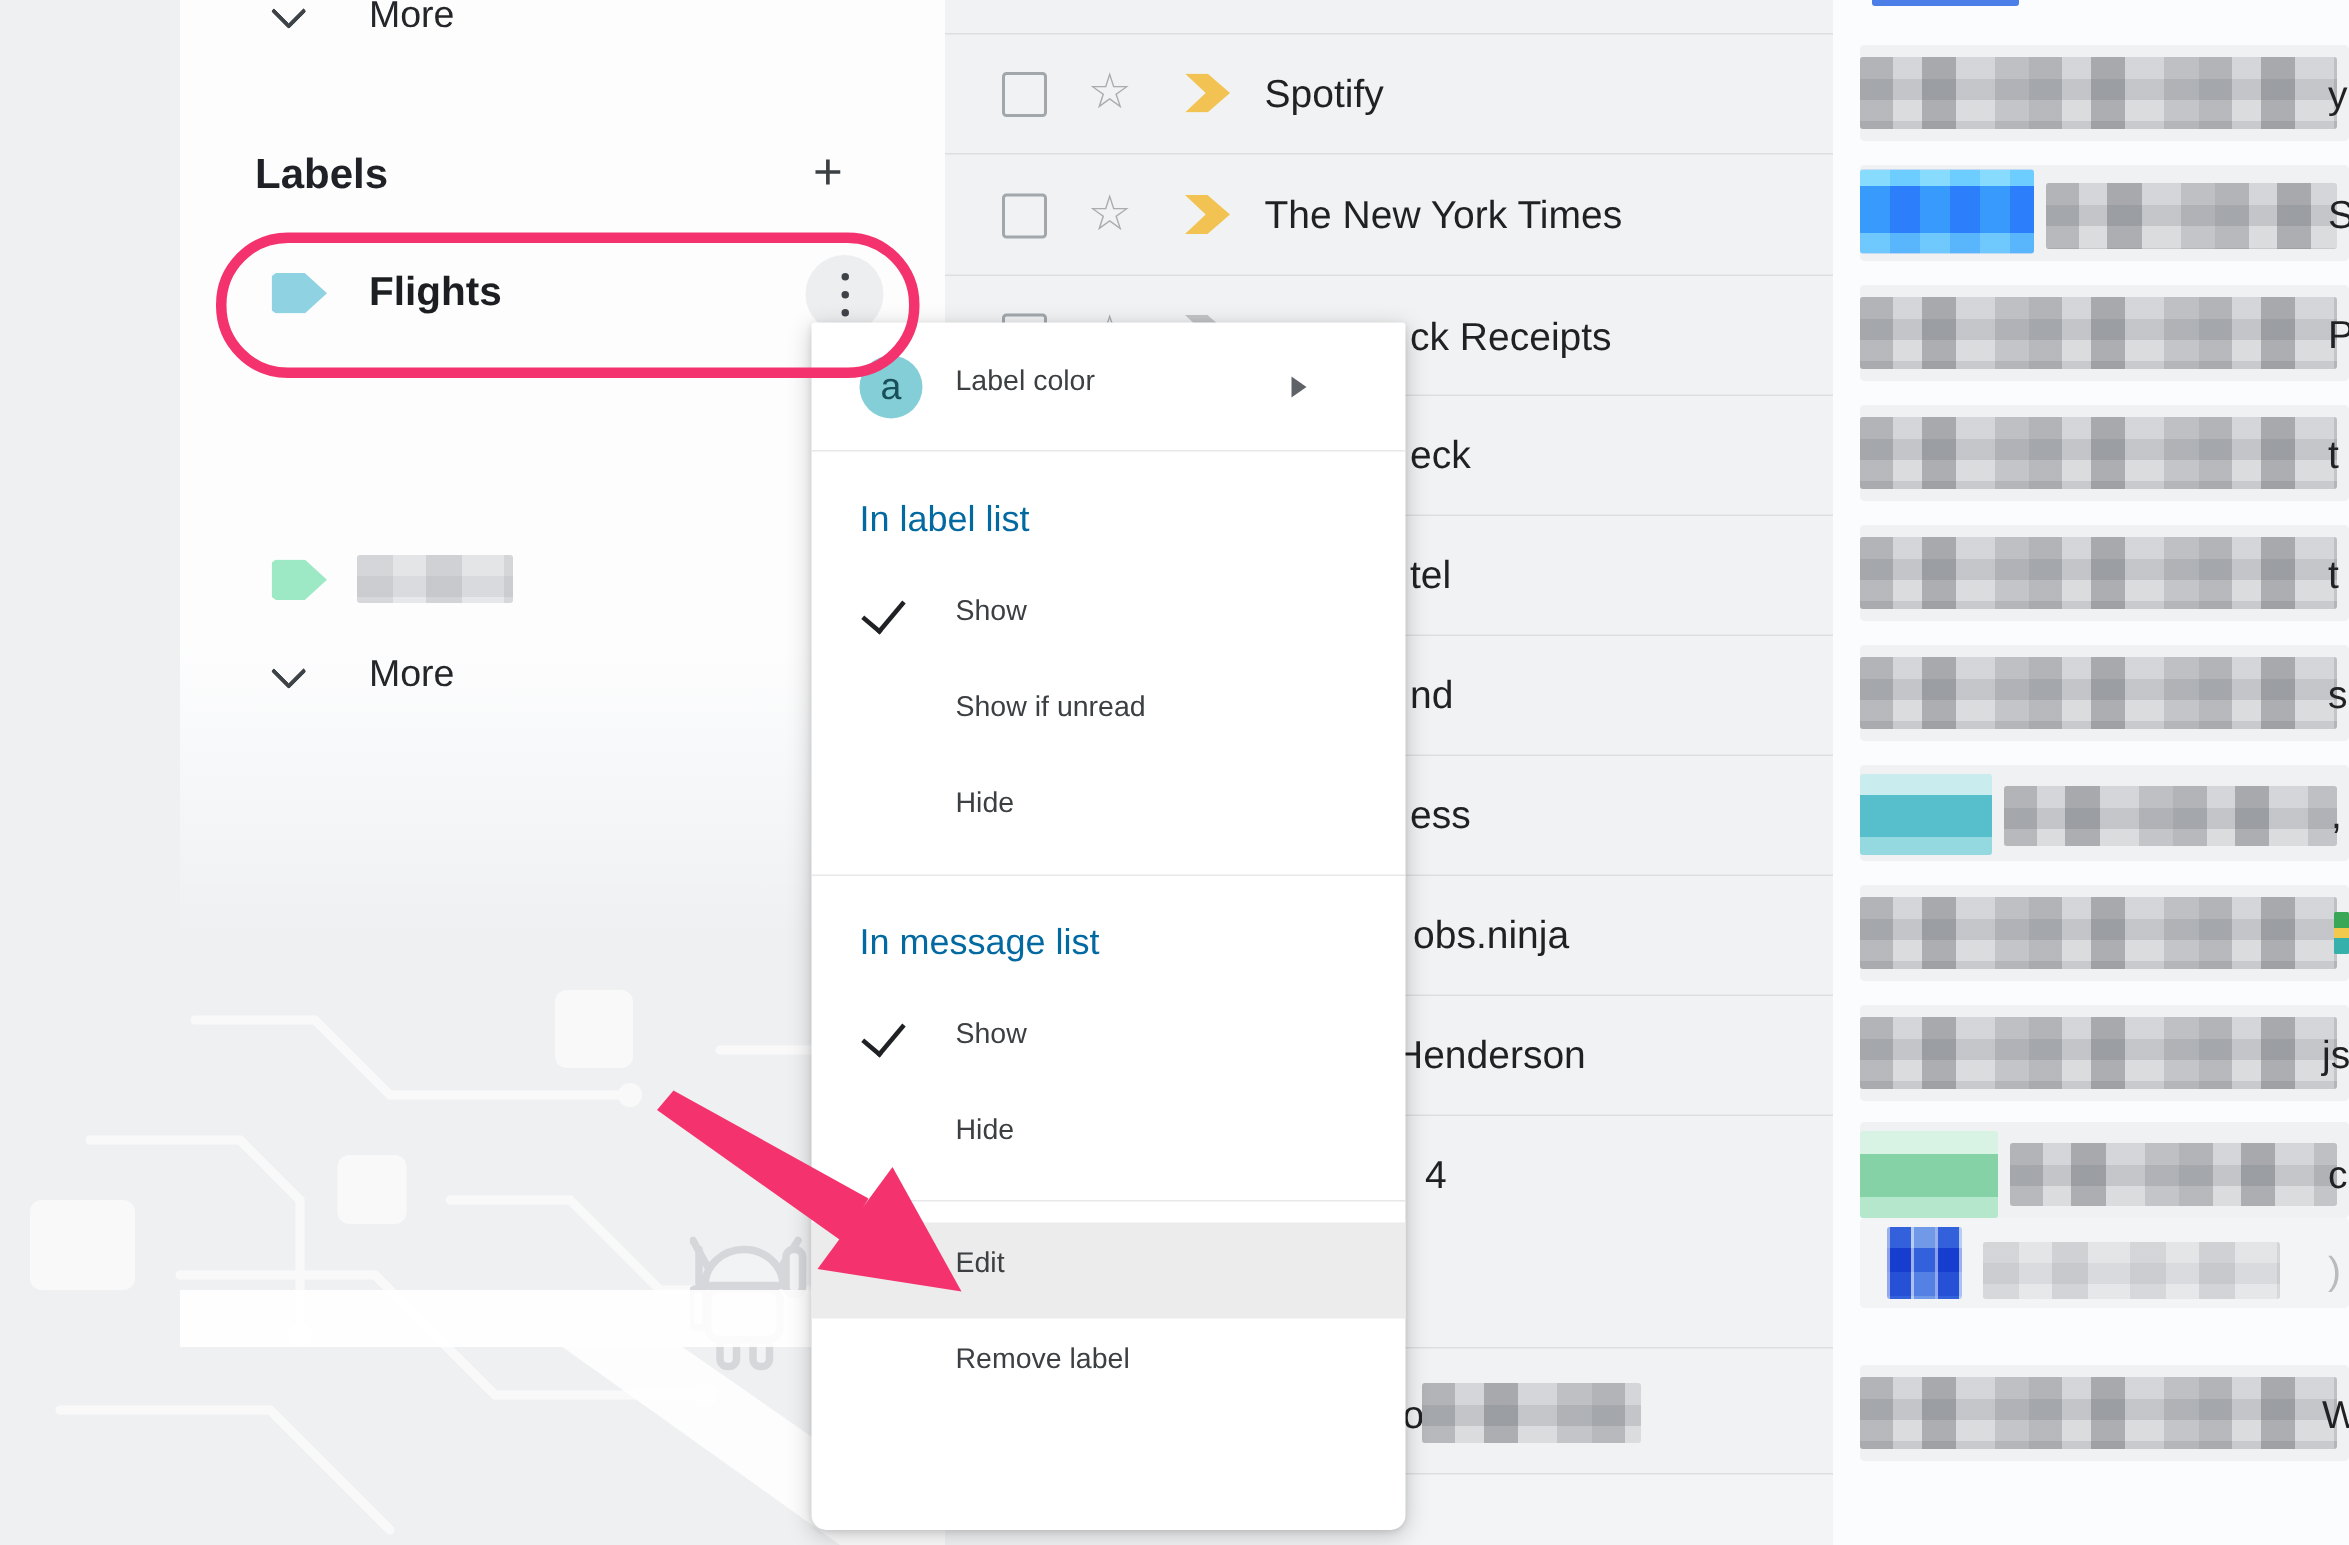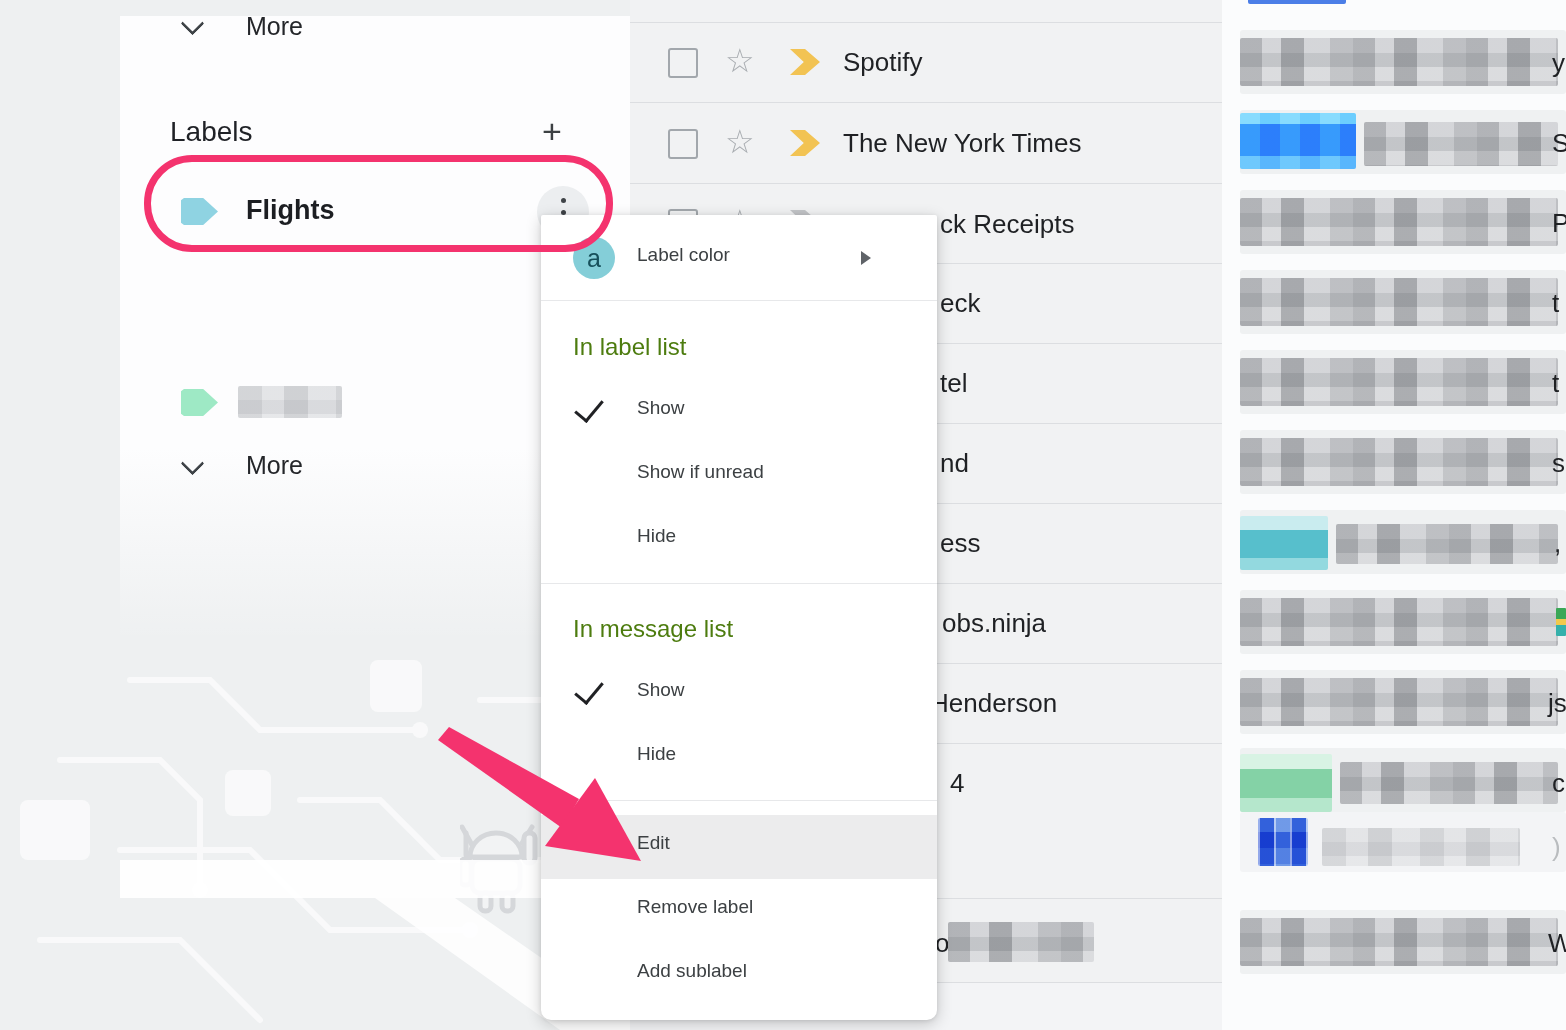--- a/index.html
+++ b/index.html
@@ -4,21 +4,21 @@
 <style>
   html,body{margin:0;padding:0;background:#eceeef;}
   #canvas{position:relative;width:1566px;height:1030px;overflow:hidden;
           font-family:"Liberation Sans",sans-serif;background:#eef0f1;}
   .abs{position:absolute;}
 
   
   .decor-stripe{background:#fff;}
 
   
-  #sidebar-panel{left:120px;top:16px;width:510px;height:744px;
+  #sidebar-panel{left:120px;top:0;width:510px;height:744px;
     background:linear-gradient(180deg,#fdfdfe 0%,#fdfdfe 58%,rgba(253,253,254,0) 84%);}
   #list-panel{left:630px;top:0;width:936px;height:1030px;background:#fbfcfd;}
   #list-rows-bg{left:0;top:0;width:592px;height:982px;background:#f1f2f3;}
   #list-rows-bottom{left:0;top:982px;width:592px;height:48px;background:#f3f4f6;}
   .row-divider{height:1px;background:#dcdee1;width:592px;left:0;}
 
   
   .side-label{font-size:25px;color:#24262a;white-space:nowrap;}
   .chevron-down{width:14px;height:14px;border-right:3px solid #3e4347;border-bottom:3px solid #3e4347;
     transform:rotate(45deg);border-radius:2px;}
@@ -55,21 +55,21 @@
   .sender{font-size:26px;color:#1f2124;white-space:nowrap;}
   .edge-char{font-size:26px;color:#1f2124;white-space:nowrap;}
   .checkbox{width:26px;height:26px;border:2px solid #a2a7ac;border-radius:3px;}
   .star-icon{font-size:33px;color:#a9adb1;line-height:1;}
   .marker{width:30px;height:26px;clip-path:polygon(0 0,50% 0,100% 50%,50% 100%,0 100%,46% 50%);}
 
   
   #label-menu{left:541px;top:215px;width:396px;height:805px;background:#fff;
     border-radius:2px 2px 10px 10px;box-shadow:0 4px 16px rgba(0,0,0,.20),0 1px 4px rgba(0,0,0,.10);}
   .menu-text{font-size:19px;color:#3c4043;white-space:nowrap;}
-  .menu-header{font-size:24px;color:#4d7c0f;white-space:nowrap;}
+  .menu-header{font-size:24px;color:#0369a1;white-space:nowrap;}
   .menu-divider{left:0;width:396px;height:1px;background:#e7e8ea;}
   .swatch{width:42px;height:42px;border-radius:50%;background:#84ced8;color:#17505b;
     font-size:25px;display:flex;align-items:center;justify-content:center;}
   .subarrow{width:0;height:0;border-left:10px solid #5f6368;border-top:7px solid transparent;border-bottom:7px solid transparent;}
   .checkmark{width:13px;height:24px;border-right:3.5px solid #202124;border-bottom:3.5px solid #202124;
     transform:rotate(40deg);}
   .menu-highlight{left:0;width:396px;height:64px;background:#ececed;}
 
   
   #annotation-circle{left:144px;top:155px;width:455px;height:83px;border:7px solid #f4336e;
@@ -233,21 +233,21 @@
     <span class="abs edge-char" style="left:918px;top:928px">W</span>
   </div>
 
   <div id="sidebar-panel" class="abs">
 
     <div class="abs" style="left:0;top:0;width:480px;height:34px">
       <div class="abs chevron-down" style="left:64px;top:-1px"></div>
       <span class="abs side-label" style="left:126px;top:-4px">More</span>
     </div>
 
-    <span class="abs" style="left:50px;top:100px;font-size:28px;font-weight:400;color:#1f2126">Labels</span>
+    <span class="abs" style="left:50px;top:100px;font-size:28px;font-weight:700;color:#1f2126">Labels</span>
     <span class="abs plus" style="left:422px;top:98px">+</span>
 
     <div class="abs" style="left:0;top:166px;width:480px;height:60px">
       <div class="abs tag" style="left:61px;top:16px;background:#8fd3e2"></div>
       <span class="abs side-label" style="left:126px;top:13px;font-size:27px;font-weight:700;color:#1c1e22">Flights</span>
       <div class="abs kebab-circle" style="left:417px;top:4px">
         <div class="kebab">
             <i></i>
             <i></i>
             <i></i>
@@ -302,23 +302,20 @@
     </div>
     <div class="abs menu-divider" style="top:585px"></div>
 
     <div class="abs menu-highlight" style="top:600px"></div>
     <div class="abs" style="left:0;top:600px;width:396px;height:64px">
       <span class="abs menu-text" style="left:96px;top:17px">Edit</span>
     </div>
     <div class="abs" style="left:0;top:664px;width:396px;height:64px">
       <span class="abs menu-text" style="left:96px;top:17px">Remove label</span>
     </div>
-    <div class="abs" style="left:0;top:728px;width:396px;height:64px">
-      <span class="abs menu-text" style="left:96px;top:17px">Add sublabel</span>
-    </div>
   </div>
 
   <div id="annotation-circle" class="abs"></div>
   <svg id="annotation-arrow" class="abs" style="left:420px;top:710px;width:240px;height:170px" viewBox="0 0 240 170">
     <polygon points="29,17 159,89 142,118 18,30" fill="#f4336e"></polygon>
     <polygon points="221,151 125,136 175,68" fill="#f4336e"></polygon>
   </svg>
 
 </div>
 

